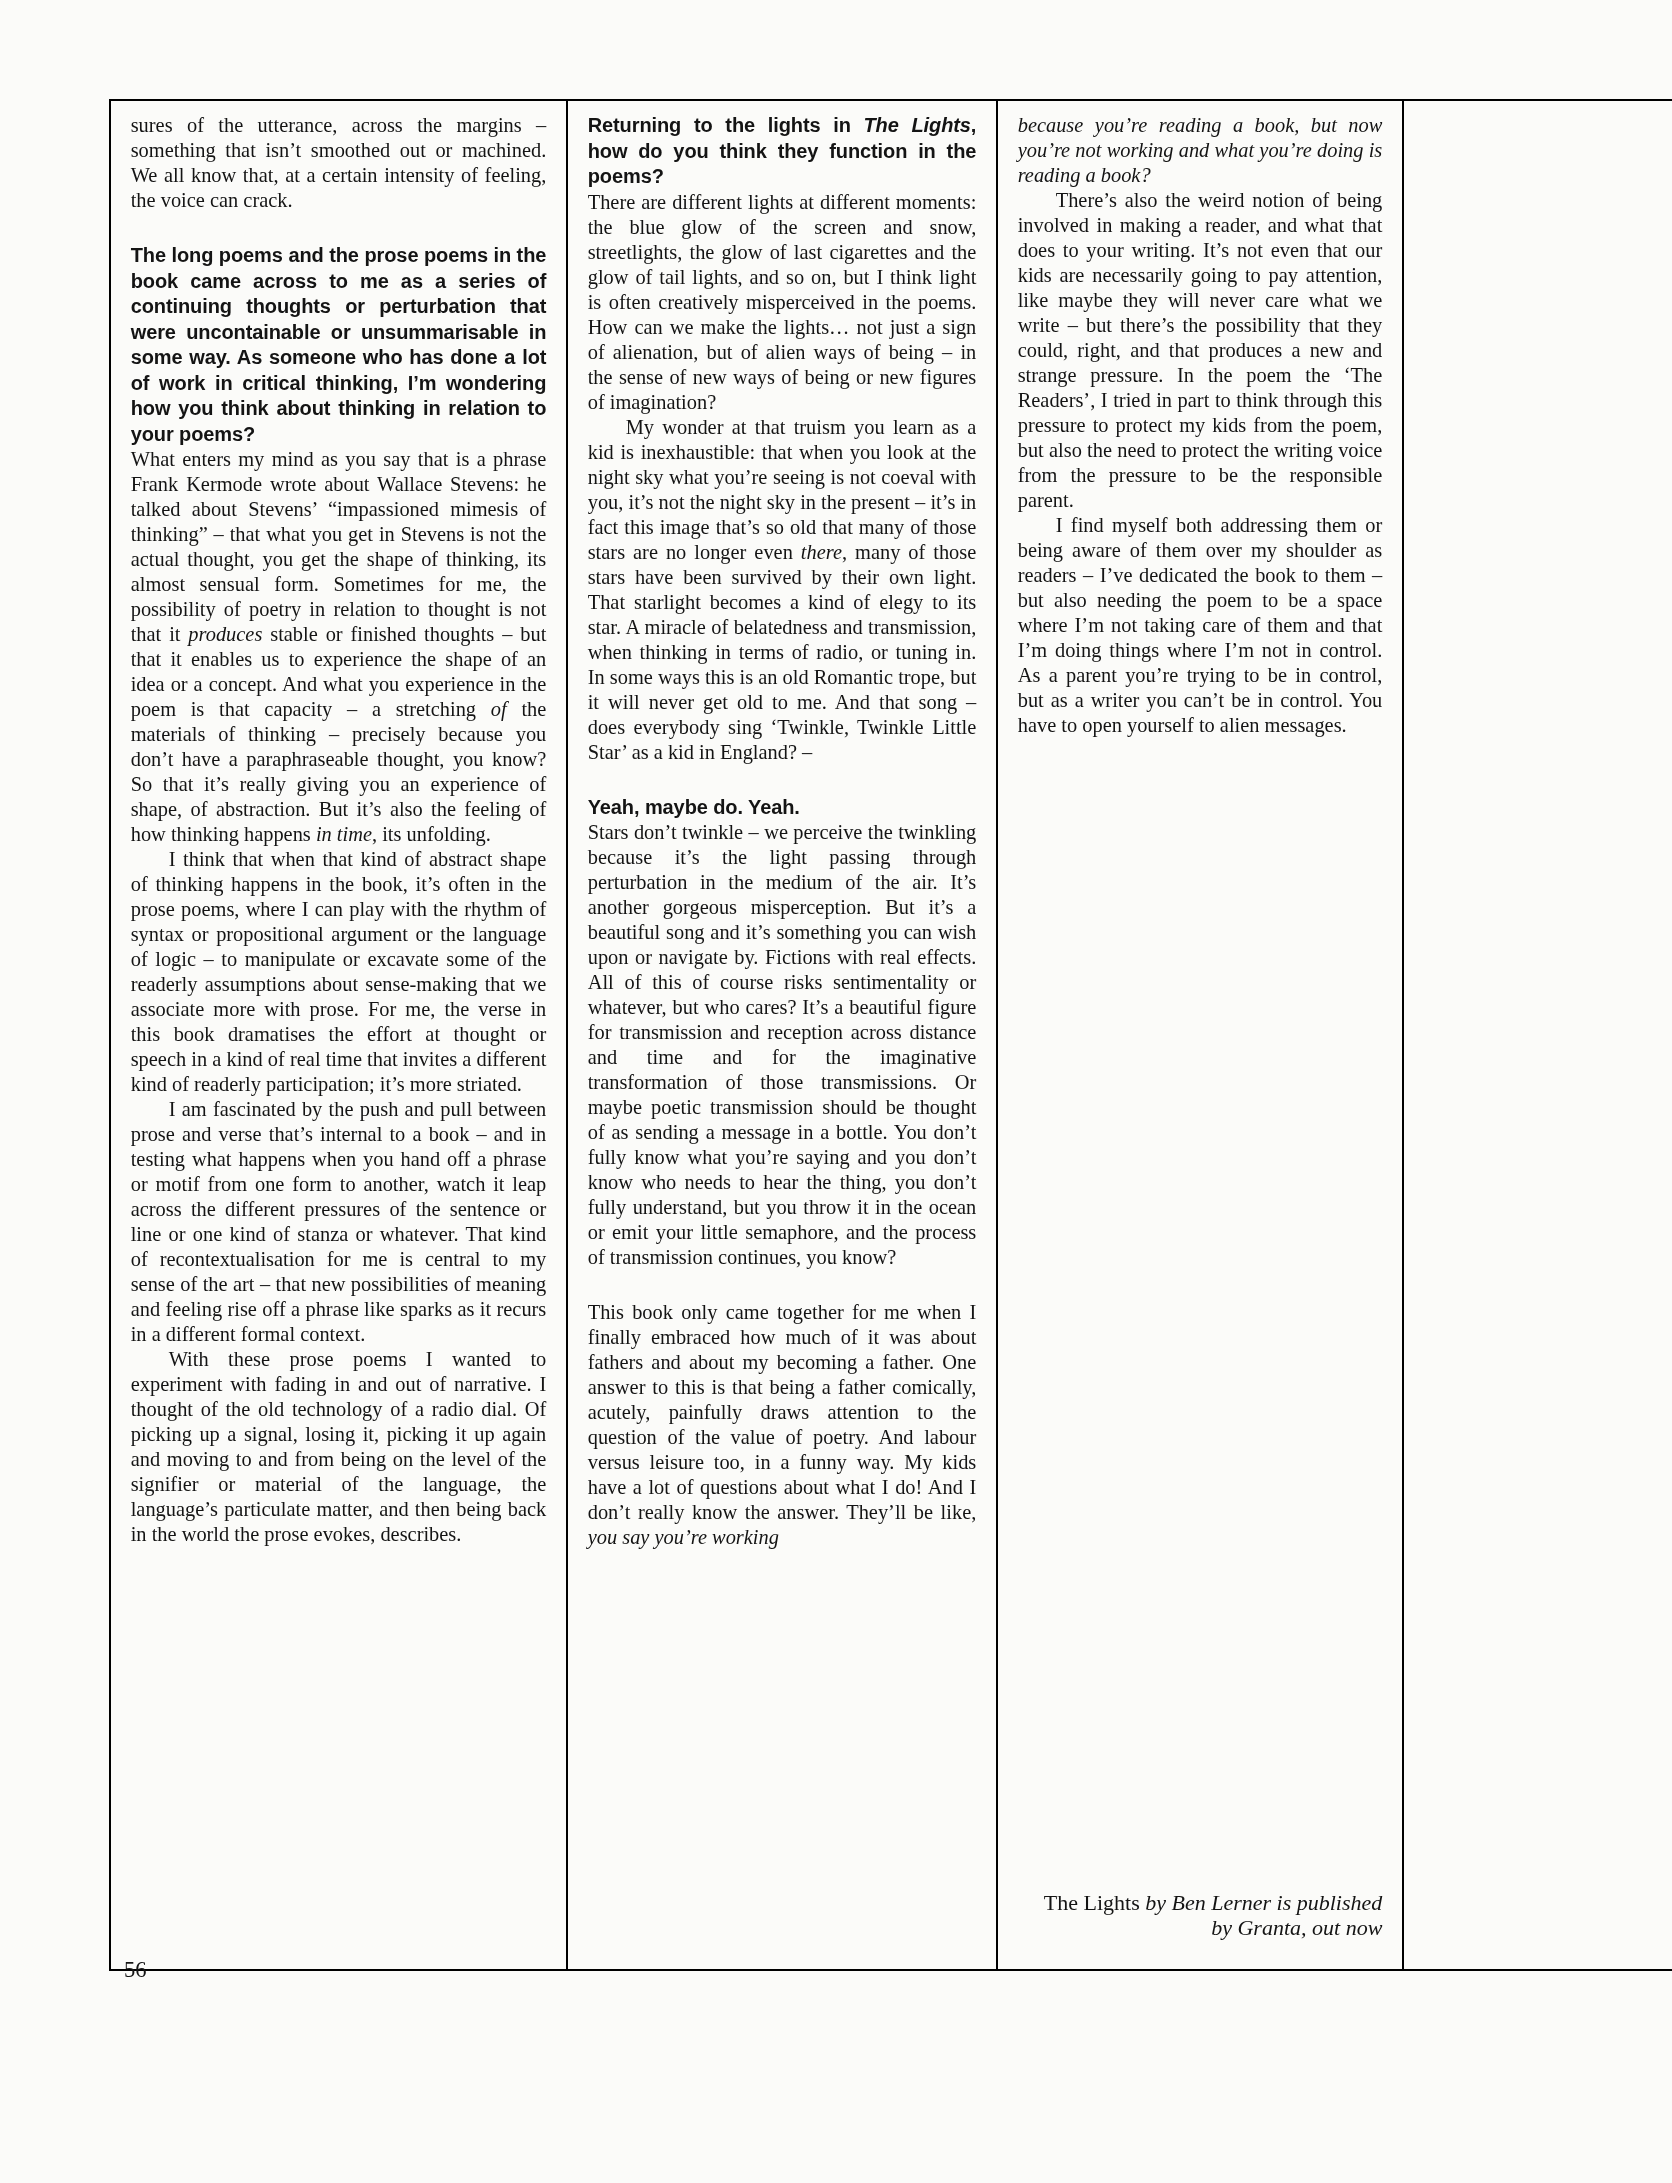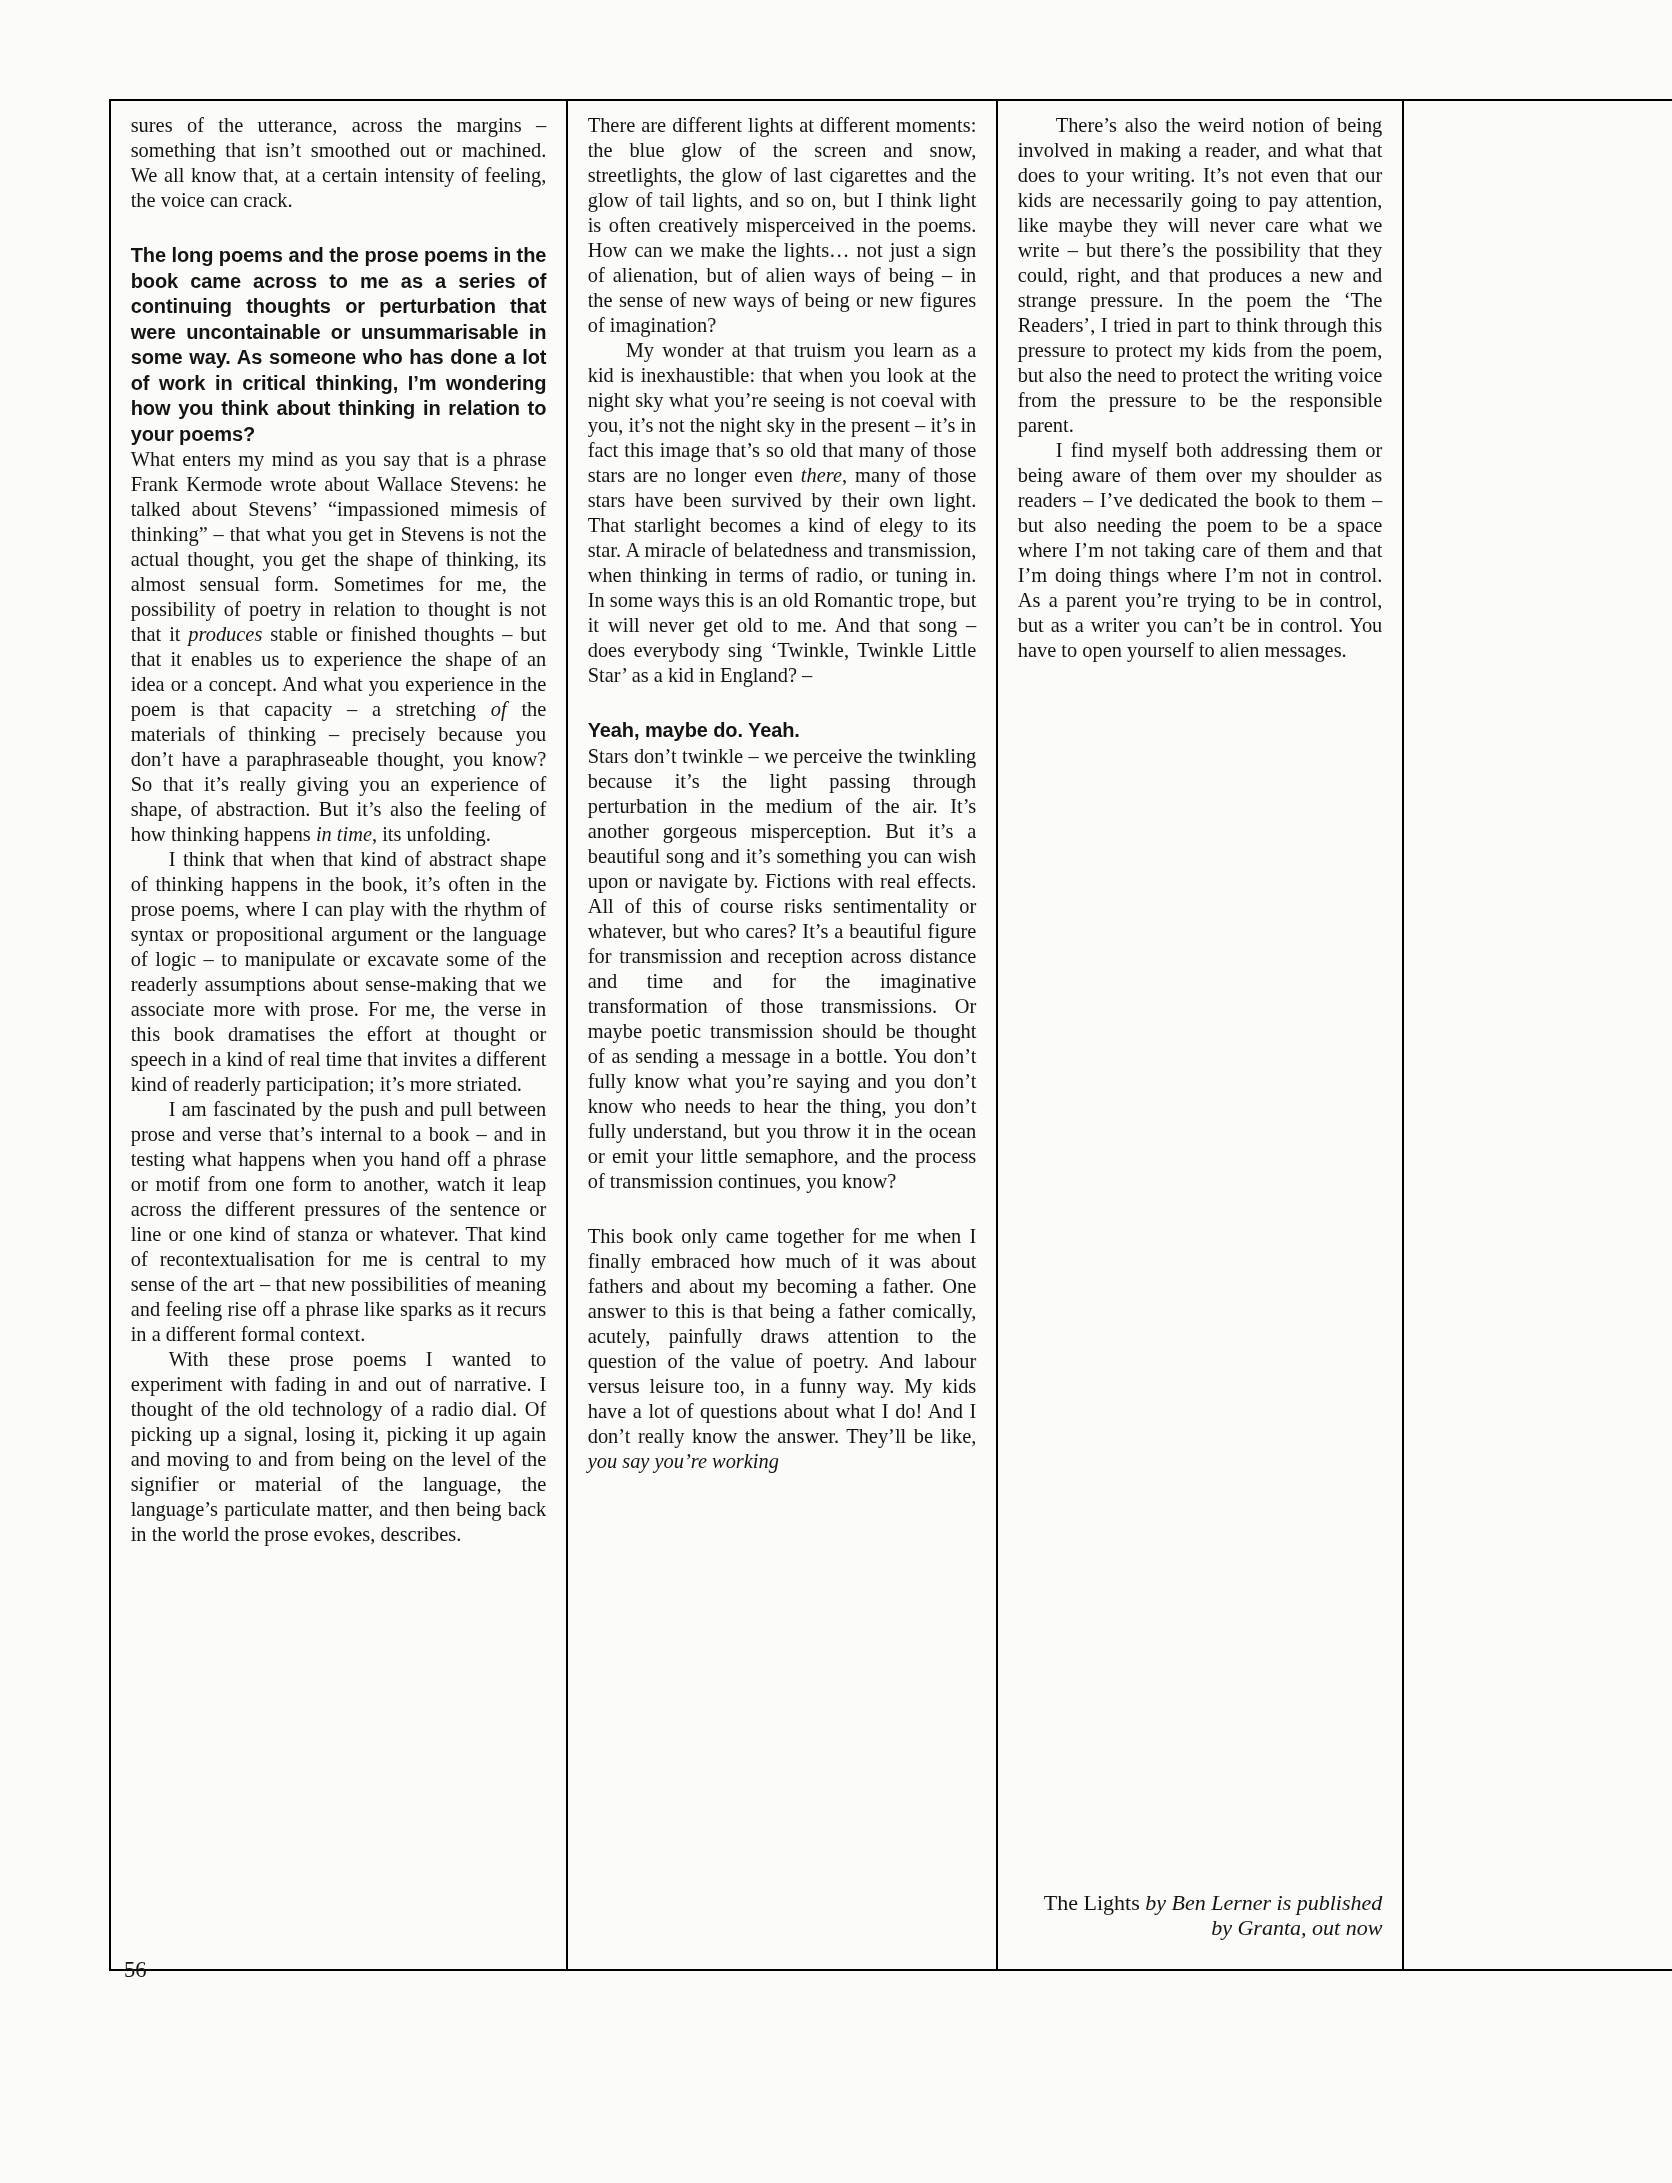--- a/index.html
+++ b/index.html
@@ -75,30 +75,32 @@
   <div class="col col-1">
       <p class="answer"><span>sures of the utterance, across the margins – something that isn’t smoothed out or machined. We all know that, at a certain intensity of feeling, the voice can crack.</span></p>
       <div class="spacer"></div>
       <p class="question"><span>The long poems and the prose poems in the book came across to me as a series of continuing thoughts or perturbation that were uncontainable or unsummarisable in some way. As someone who has done a lot of work in critical thinking, I’m wondering how you think about thinking in relation to your poems?</span></p>
       <p class="answer"><span>What enters my mind as you say that is a phrase Frank Kermode wrote about Wallace Stevens: he talked about Stevens’ “impassioned mimesis of thinking” – that what you get in Stevens is not the actual thought, you get the shape of thinking, its almost sensual form. Sometimes for me, the possibility of poetry in relation to thought is not that it </span><em>produces</em><span> stable or finished thoughts – but that it enables us to experience the shape of an idea or a concept. And what you experience in the poem is that capacity – a stretching </span><em>of</em><span> the materials of thinking – precisely because you don’t have a paraphraseable thought, you know? So that it’s really giving you an experience of shape, of abstraction. But it’s also the feeling of how thinking happens </span><em>in time</em><span>, its unfolding.</span></p>
       <p class="answer indent"><span>I think that when that kind of abstract shape of thinking happens in the book, it’s often in the prose poems, where I can play with the rhythm of syntax or propositional argument or the language of logic – to manipulate or excavate some of the readerly assumptions about sense-making that we associate more with prose. For me, the verse in this book dramatises the effort at thought or speech in a kind of real time that invites a different kind of readerly participation; it’s more striated.</span></p>
       <p class="answer indent"><span>I am fascinated by the push and pull between prose and verse that’s internal to a book – and in testing what happens when you hand off a phrase or motif from one form to another, watch it leap across the different pressures of the sentence or line or one kind of stanza or whatever. That kind of recontextualisation for me is central to my sense of the art – that new possibilities of meaning and feeling rise off a phrase like sparks as it recurs in a different formal context.</span></p>
       <p class="answer indent"><span>With these prose poems I wanted to experiment with fading in and out of narrative. I thought of the old technology of a radio dial. Of picking up a signal, losing it, picking it up again and moving to and from being on the level of the signifier or material of the language, the language’s particulate matter, and then being back in the world the prose evokes, describes.</span></p>
     </div>
   <div class="col col-2">
+      <p class="question"><span>Returning to the lights in </span><em>The Lights</em><span>, how do you think they function in the poems?</span></p>
       <p class="answer"><span>There are different lights at different moments: the blue glow of the screen and snow, streetlights, the glow of last cigarettes and the glow of tail lights, and so on, but I think light is often creatively misperceived in the poems. How can we make the lights… not just a sign of alienation, but of alien ways of being – in the sense of new ways of being or new figures of imagination?</span></p>
       <p class="answer indent"><span>My wonder at that truism you learn as a kid is inexhaustible: that when you look at the night sky what you’re seeing is not coeval with you, it’s not the night sky in the present – it’s in fact this image that’s so old that many of those stars are no longer even </span><em>there</em><span>, many of those stars have been survived by their own light. That starlight becomes a kind of elegy to its star. A miracle of belatedness and transmission, when thinking in terms of radio, or tuning in. In some ways this is an old Romantic trope, but it will never get old to me. And that song – does everybody sing ‘Twinkle, Twinkle Little Star’ as a kid in England? –</span></p>
       <div class="spacer"></div>
       <p class="question"><span>Yeah, maybe do. Yeah.</span></p>
       <p class="answer"><span>Stars don’t twinkle – we perceive the twinkling because it’s the light passing through perturbation in the medium of the air. It’s another gorgeous misperception. But it’s a beautiful song and it’s something you can wish upon or navigate by. Fictions with real effects. All of this of course risks sentimentality or whatever, but who cares? It’s a beautiful figure for transmission and reception across distance and time and for the imaginative transformation of those transmissions. Or maybe poetic transmission should be thought of as sending a message in a bottle. You don’t fully know what you’re saying and you don’t know who needs to hear the thing, you don’t fully understand, but you throw it in the ocean or emit your little semaphore, and the process of transmission continues, you know?</span></p>
       <div class="spacer"></div>
       <p class="answer"><span>This book only came together for me when I finally embraced how much of it was about fathers and about my becoming a father. One answer to this is that being a father comically, acutely, painfully draws attention to the question of the value of poetry. And labour versus leisure too, in a funny way. My kids have a lot of questions about what I do! And I don’t really know the answer. They’ll be like, </span><em>you say you’re working</em></p>
     </div>
   <div class="col col-3">
     <div class="credit"><span>The Lights </span><em>by Ben Lerner is published by Granta, out now</em></div>
+  <p class="answer"><em>because you’re reading a book, but now you’re not working and what you’re doing is reading a book?</em></p>
       <p class="answer indent"><span>There’s also the weird notion of being involved in making a reader, and what that does to your writing. It’s not even that our kids are necessarily going to pay attention, like maybe they will never care what we write – but there’s the possibility that they could, right, and that produces a new and strange pressure. In the poem the ‘The Readers’, I tried in part to think through this pressure to protect my kids from the poem, but also the need to protect the writing voice from the pressure to be the responsible parent.</span></p>
       <p class="answer indent"><span>I find myself both addressing them or being aware of them over my shoulder as readers – I’ve dedicated the book to them – but also needing the poem to be a space where I’m not taking care of them and that I’m doing things where I’m not in control. As a parent you’re trying to be in control, but as a writer you can’t be in control. You have to open yourself to alien messages.</span></p>
     </div>
   <div class="col col-4"></div>
 </div>
 
 <div class="page-number">56</div>
 
 
 </body></html>

